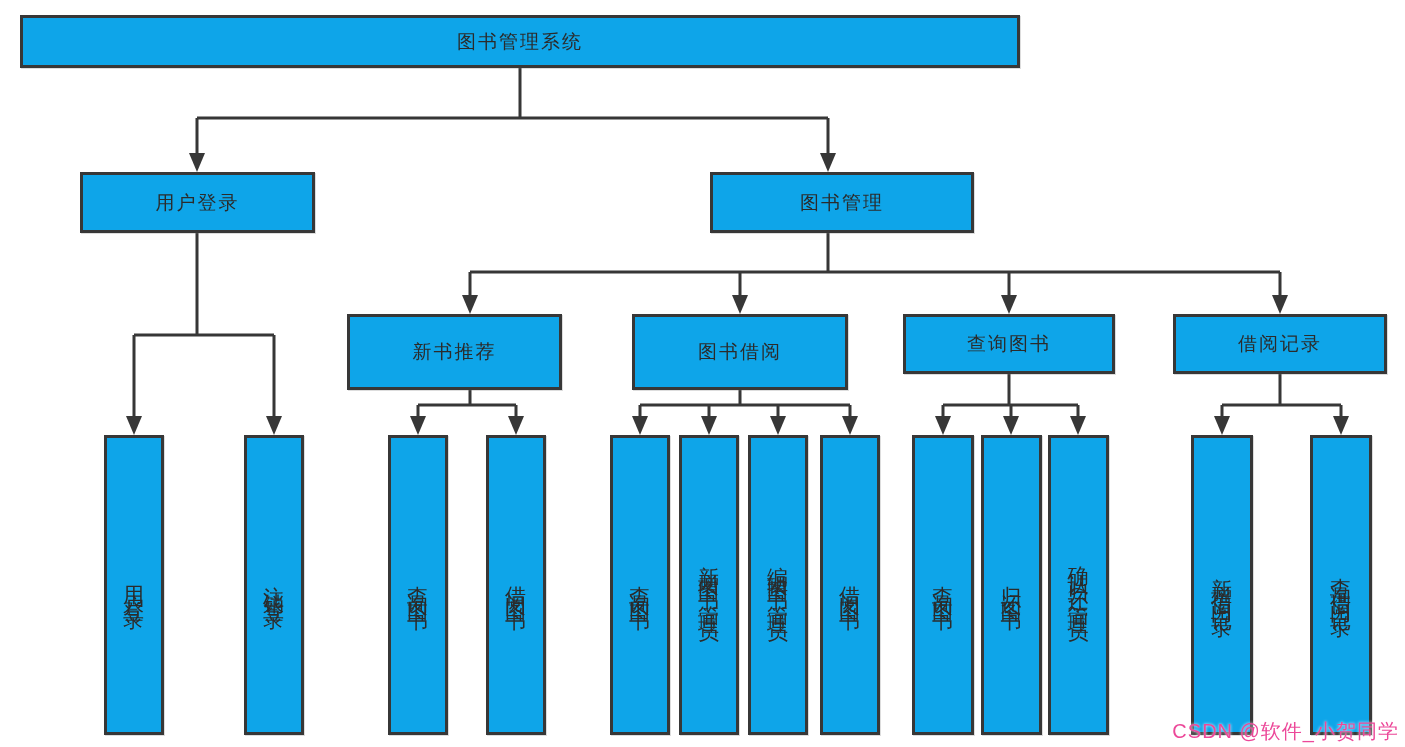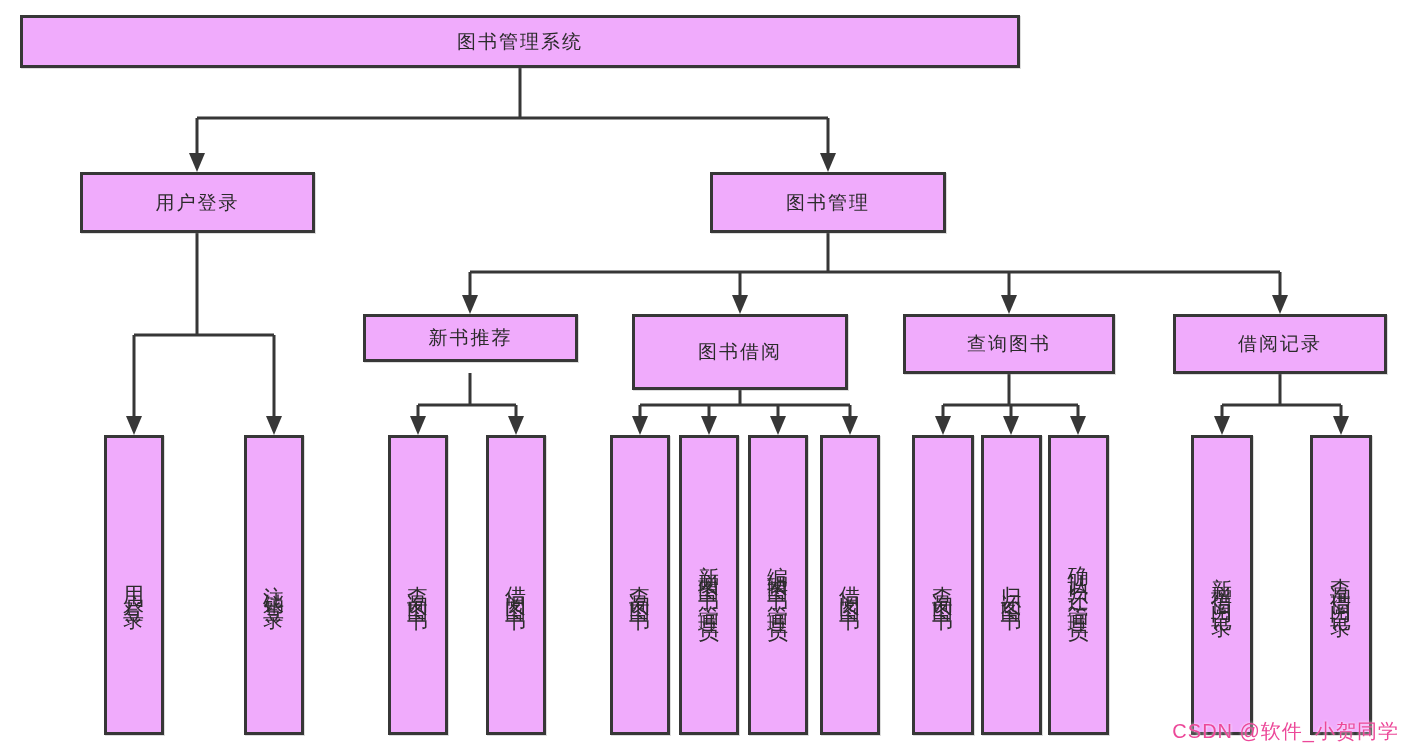--- a/index.html
+++ b/index.html
@@ -12,21 +12,21 @@
     overflow: hidden;
   }
   .connectors {
     position: absolute;
     left: 0; top: 0;
     width: 1405px; height: 747px;
   }
   .box {
     position: absolute;
     box-sizing: border-box;
-    background: #f0abfc;
+    background: #0ea5e9;
     border: 3px solid #373737;
     color: #2b2b2b;
     display: flex;
     align-items: center;
     justify-content: center;
     text-align: center;
     box-shadow: 1px 1px 0 rgba(120,120,120,0.25);
   }
   .box.h {
     font-size: 19px;
@@ -93,23 +93,23 @@
       <polygon points="1003,416 1019,416 1011,435"></polygon>
       <polygon points="1070,416 1086,416 1078,435"></polygon>
       <polygon points="1214,416 1230,416 1222,435"></polygon>
       <polygon points="1333,416 1349,416 1341,435"></polygon>
     </g>
   </svg>
 
   <div class="box h" style="left:20px; top:15px; width:1000px; height:53px">图书管理系统</div>
 
   <div class="box h" style="left:80px; top:172px; width:235px; height:61px">用户登录</div>
-  <div class="box h" style="left:710px; top:172px; width:236px; height:61px">图书管理</div>
+  <div class="box h" style="left:710px; top:172px; width:264px; height:61px">图书管理</div>
 
-  <div class="box h" style="left:363px; top:314px; width:215px; height:48px">新书推荐</div>
+  <div class="box h" style="left:347px; top:314px; width:215px; height:76px">新书推荐</div>
   <div class="box h" style="left:632px; top:314px; width:216px; height:76px">图书借阅</div>
   <div class="box h" style="left:903px; top:314px; width:212px; height:60px">查询图书</div>
   <div class="box h" style="left:1173px; top:314px; width:214px; height:60px">借阅记录</div>
 
   <div class="box v" style="left:104px; top:435px; width:60px; height:300px">用户登录</div>
   <div class="box v" style="left:244px; top:435px; width:60px; height:300px">注销登录</div>
 
   <div class="box v" style="left:388px; top:435px; width:60px; height:300px">查询图书</div>
   <div class="box v" style="left:486px; top:435px; width:60px; height:300px">借阅图书</div>
 

